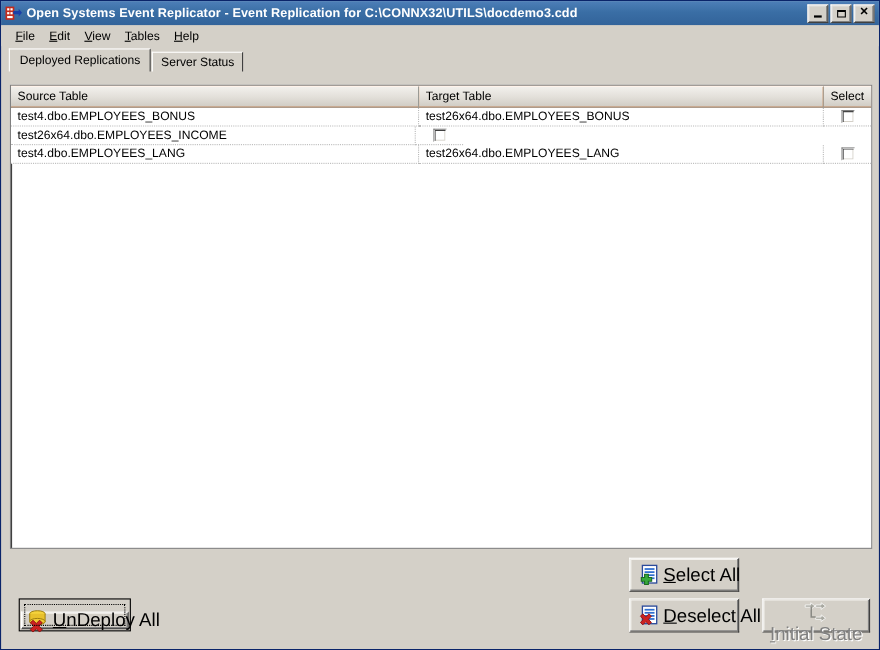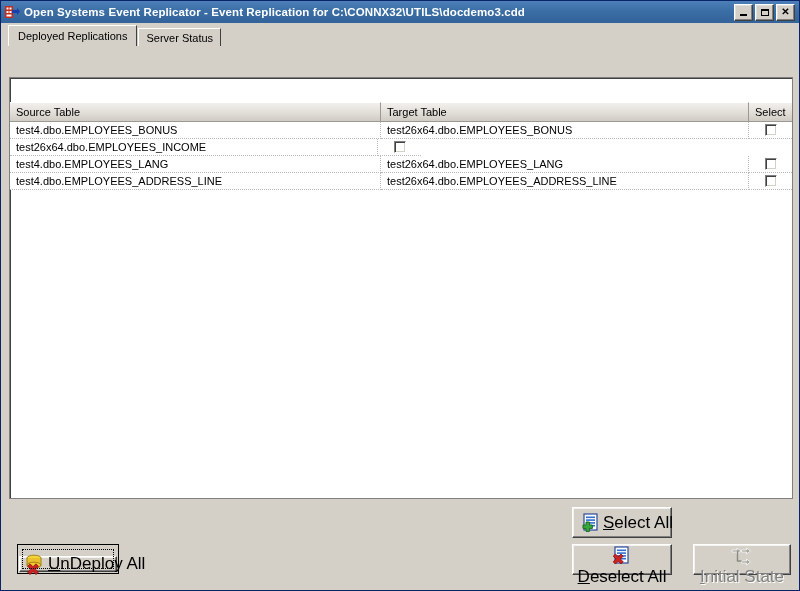--- a/index.html
+++ b/index.html
@@ -156,21 +156,20 @@
     border-right-color: #808080;
     box-sizing: border-box;
     box-shadow: inset 1px 1px 0 #404040;
     overflow: hidden;
   }
   .grid-header {
     display: flex;
     height: 20px;
     box-sizing: border-box;
     background: #f97316;
-    margin-top: 24px;
   }
   .gh-cell {
     background: linear-gradient(to bottom, #f2f0ec 0%, #e3e0da 50%, #d0ccc4 100%);
     border-right: 1px solid #9a9a94;
     border-bottom: 1px solid #9a9a94;
     border-top: 1px solid #ffffff;
     box-sizing: border-box;
     font-size: 11px;
     color: #000;
     line-height: 18px;
@@ -251,21 +250,21 @@
   }
   .btn .lbl { flex: 1 1 auto; text-align: center; white-space: nowrap; }
   .btn .lbl u { text-decoration: underline; }
   .btn.disabled .lbl {
     color: #808080;
     text-shadow: 1px 1px 0 #ffffff;
   }
   .btn-icon { flex: 0 0 auto; width: 22px; height: 22px; position: relative; margin-right: 2px; }
 
   #btn-select-all   { left: 571px; top: 506px; width: 100px; height: 31px; }
-  #btn-deselect-all { left: 571px; top: 543px; width: 100px; height: 31px; flex-direction: column; }
+  #btn-deselect-all { left: 571px; top: 543px; width: 100px; height: 31px; }
   #btn-initial-state{ left: 692px; top: 543px; width: 98px; height: 31px; flex-direction: column; }
 
   
   #btn-undeploy {
     left: 16px; top: 543px; width: 102px; height: 30px;
     border: 1px solid #000000;
     box-shadow: none;
     padding: 0;
   }
   #btn-undeploy .inner {
@@ -316,20 +315,27 @@
         </div>
       <div class="win-btn">
           <div class="glyph-max"></div>
         </div>
       <div class="win-btn">
           <div class="glyph-close">✕</div>
         </div>
     </div>
   </div>
 
+  <div class="menubar">
+    <div class="menu-item"><u>F</u><span>ile</span></div>
+    <div class="menu-item"><u>E</u><span>dit</span></div>
+    <div class="menu-item"><u>V</u><span>iew</span></div>
+    <div class="menu-item"><u>T</u><span>ables</span></div>
+    <div class="menu-item"><u>H</u><span>elp</span></div>
+  </div>
 
   <div class="tabstrip">
     <div class="tab active">
       <span>Deployed Replications</span>
     </div>
     <div class="tab">
       <span>Server Status</span>
     </div>
   </div>
 
@@ -349,27 +355,20 @@
         </div>
         <div class="grid-row">
           <div class="gr-cell c-target">test26x64.dbo.EMPLOYEES_INCOME</div>
           <div class="gr-cell c-select">
             <div class="chk"></div>
           </div>
         </div>
         <div class="grid-row">
           <div class="gr-cell c-source">test4.dbo.EMPLOYEES_LANG</div>
           <div class="gr-cell c-target">test26x64.dbo.EMPLOYEES_LANG</div>
-          <div class="gr-cell c-select">
-            <div class="chk"></div>
-          </div>
-        </div>
-        <div class="grid-row">
-          <div class="gr-cell c-source">test4.dbo.EMPLOYEES_ADDRESS_LINE</div>
-          <div class="gr-cell c-target">test26x64.dbo.EMPLOYEES_ADDRESS_LINE</div>
           <div class="gr-cell c-select">
             <div class="chk"></div>
           </div>
         </div>
       </div>
   </div>
 
   <div class="btn" id="btn-select-all">
     <div class="btn-icon">
       <svg width="22" height="22" viewBox="0 0 22 22">

